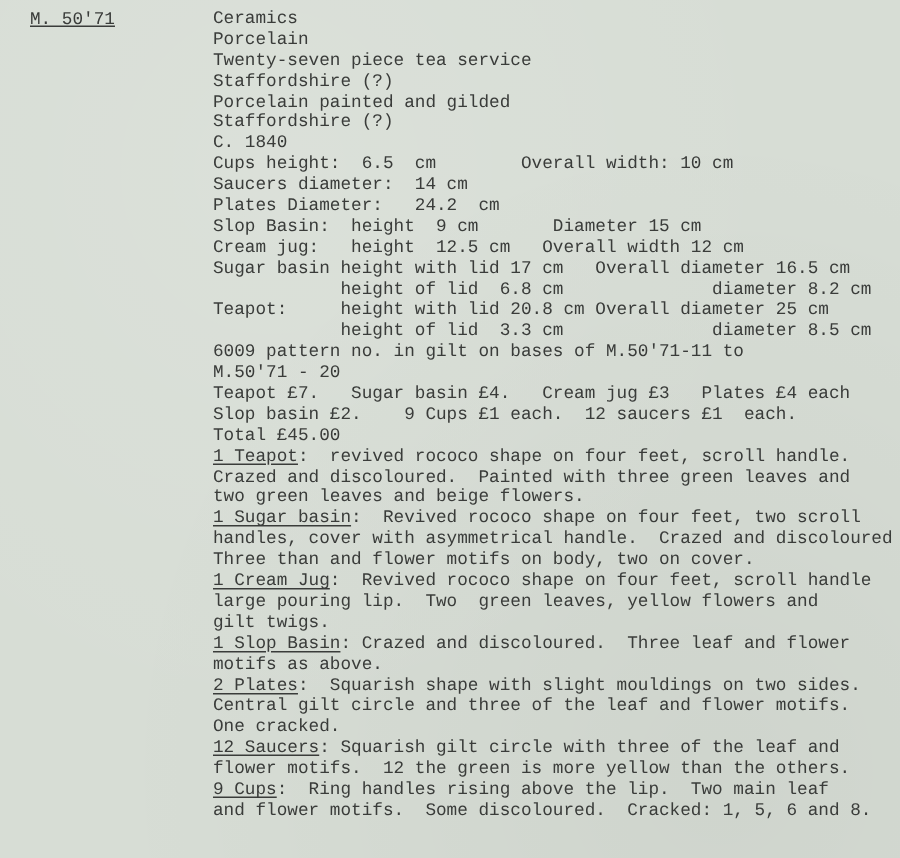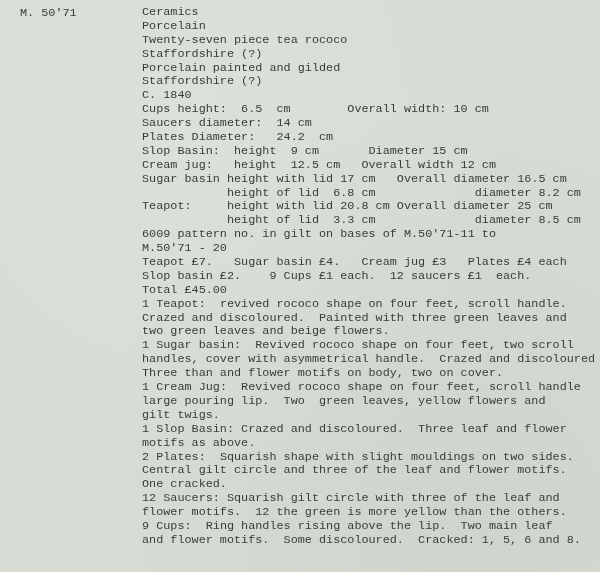--- a/index.html
+++ b/index.html
@@ -27,50 +27,52 @@
         #d7ddd5;
     }
     .accession {
       position: absolute;
       left: 20px;
       top: 6px;
       font-size: 11.8px;
       line-height: 14px;
       white-space: pre;
       letter-spacing: 0;
+      text-decoration: underline;
     }
     .body-text {
       position: absolute;
       left: 142px;
       top: 6px;
       width: 456px;
       font-size: 11.8px;
       line-height: 13.9px;
     }
     .line {
       white-space: pre;
       height: 13.9px;
     }
     .u {
+      text-decoration: underline;
       text-decoration-thickness: 1px;
       text-underline-offset: 2px;
       text-align: center;
     }
   </style>
 </head>
 <body>
 
 <div class="card">
 
   <div class="accession">M. 50'71</div>
 
   <div class="body-text">
     <div class="line">Ceramics</div>
     <div class="line">Porcelain</div>
-    <div class="line">Twenty-seven piece tea rococo</div>
+    <div class="line">Twenty-seven piece tea service</div>
     <div class="line">Staffordshire (?)</div>
     <div class="line">Porcelain painted and gilded</div>
     <div class="line">Staffordshire (?)</div>
     <div class="line">C. 1840</div>
 
     <div class="line">Cups height:  6.5  cm        Overall width: 10 cm</div>
     <div class="line">Saucers diameter:  14 cm</div>
     <div class="line">Plates Diameter:   24.2  cm</div>
     <div class="line">Slop Basin:  height  9 cm       Diameter 15 cm</div>
     <div class="line">Cream jug:   height  12.5 cm   Overall width 12 cm</div>

